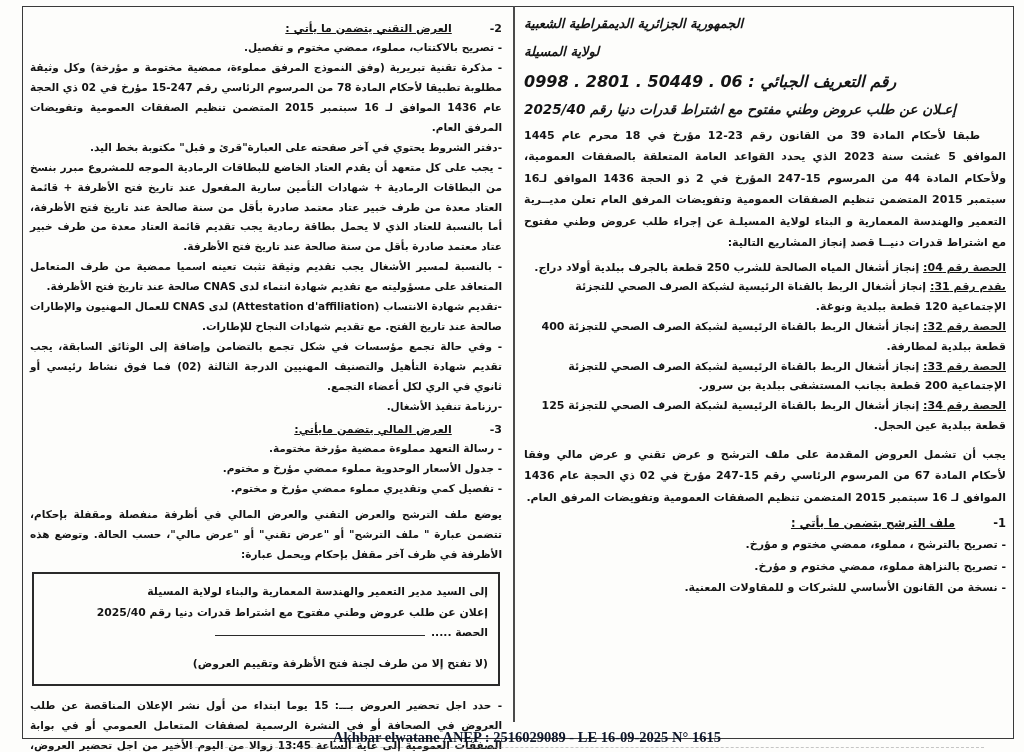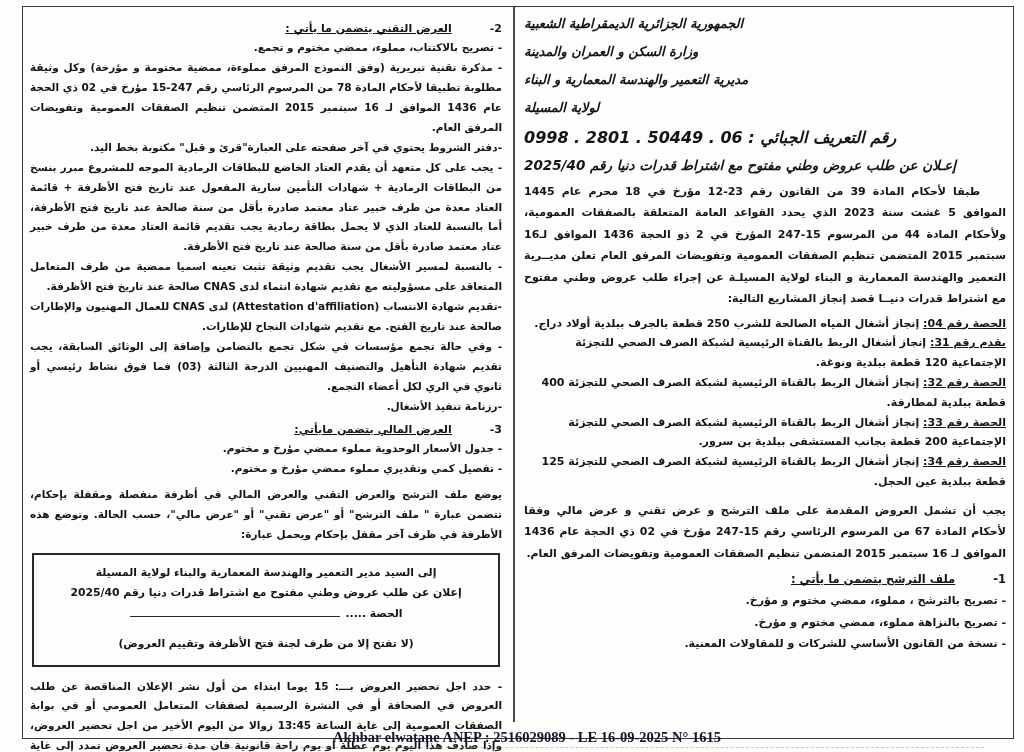--- a/index.html
+++ b/index.html
@@ -21,41 +21,39 @@
   .lot{font-size:11px;line-height:1.8;margin:0;}
   .lots{margin:2px 0 8px 0;}
   .u{text-decoration:underline;}
   .sec-head{display:flex;align-items:baseline;gap:38px;font-size:11.5px;margin:8px 0 4px 0;}
   .sec-num{direction:ltr;unicode-bidi:isolate;}
   .item{font-size:11px;line-height:1.95;text-align:justify;margin:0;}
   .col-left .item,.col-left .para{font-size:10.5px;line-height:1.9;}
   .col-left .sec-head{font-size:11px;margin:6px 0 3px 0;}
   .col-left .lot,.col-left .item{font-size:10.5px;}
   .addr-box{border:2px solid #2a2a2a;margin:8px 2px 10px 2px;padding:8px 10px 10px 10px;
-        text-align:center;font-size:10.8px;line-height:1.9;}
+        font-size:10.8px;line-height:1.9;}
   .blank-rule{display:inline-block;width:210px;border-bottom:1.5px solid #2a2a2a;
         height:8px;margin-right:6px;vertical-align:baseline;}
   .box-last{margin-top:10px;}
   .footer{position:absolute;left:0;right:0;bottom:6px;text-align:center;direction:ltr;
         font-family:"Liberation Serif",serif;font-weight:bold;font-size:14.5px;color:#0f172a;
         padding-left:30px;}
   .scan-dashes{position:absolute;left:170px;right:40px;bottom:4px;border-top:1.5px dashed #9a9a9a;opacity:.55;}
 </style>
 </head>
 <body>
 
 <div class="page">
 
   <div class="border-box"></div>
   <div class="col-divider"></div>
 
   <div class="col col-right" dir="rtl">
     <div class="hdr c">الجمهورية الجزائرية الديمقراطية الشعبية</div>
-    <div class="hdr c">وزارة السكن و العمران والمدينة</div>
-    <div class="hdr c">مديرية التعمير والهندسة المعمارية و البناء</div>
     <div class="hdr c">لولاية المسيلة</div>
     <div class="hdr c small">رقم التعريف الجبائي : 06 . 50449 . 2801 . 0998</div>
     <div class="hdr c title">إعـلان عن طلب عروض وطني مفتوح مع اشتراط قدرات دنيا رقم 2025/40</div>
 
     <p class="para indent">طبقا لأحكام المادة 39 من القانون رقم 23-12 مؤرخ في 18 محرم عام 1445 الموافق 5 غشت سنة 2023 الذي يحدد القواعد العامة المتعلقة بالصفقات العمومية، ولأحكام المادة 44 من المرسوم 15-247 المؤرخ في 2 ذو الحجة 1436 الموافق لـ16 سبتمبر 2015 المتضمن تنظيم الصفقات العمومية وتفويضات المرفق العام تعلن مديــرية التعمير والهندسة المعمارية و البناء لولاية المسيلـة عن إجراء طلب عروض وطني مفتوح مع اشتراط قدرات دنيــا قصد إنجاز المشاريع التالية:</p>
 
     <div class="lots">
       <div class="lot"><span class="u">الحصة رقم 04:</span> <span>إنجاز أشغال المياه الصالحة للشرب 250 قطعة بالجرف ببلدية أولاد دراج.</span></div>
       <div class="lot"><span class="u">يقدم رقم 31:</span> <span>إنجاز أشغال الربط بالقناة الرئيسية لشبكة الصرف الصحي للتجزئة الإجتماعية 120 قطعة ببلدية ونوغة.</span></div>
       <div class="lot"><span class="u">الحصة رقم 32:</span> <span>إنجاز أشغال الربط بالقناة الرئيسية لشبكة الصرف الصحي للتجزئة 400 قطعة ببلدية لمطارفة.</span></div>
@@ -73,33 +71,34 @@
     <div class="item">- تصريح بالنزاهة مملوء، ممضي مختوم و مؤرخ.</div>
     <div class="item">- نسخة من القانون الأساسي للشركات و للمقاولات المعنية.</div>
 
   </div>
 
   <div class="col col-left" dir="rtl">
     <div class="sec-head">
       <span class="sec-num">-2</span>
       <span class="u">العرض التقني يتضمن ما يأتي :</span>
     </div>
-    <div class="item">- تصريح بالاكتتاب، مملوء، ممضي مختوم و تجمع.</div>
+    <div class="item">- تصريح بالاكتتاب، مملوء، ممضي مختوم و تفصيل.</div>
     <div class="item">- مذكرة تقنية تبريرية (وفق النموذج المرفق مملوءة، ممضية مختومة و مؤرخة) وكل وثيقة مطلوبة تطبيقا لأحكام المادة 78 من المرسوم الرئاسي رقم 247-15 مؤرخ في 02 ذي الحجة عام 1436 الموافق لـ 16 سبتمبر 2015 المتضمن تنظيم الصفقات العمومية وتفويضات المرفق العام.</div>
     <div class="item">-دفتر الشروط يحتوي في آخر صفحته على العبارة"قرئ و قبل" مكتوبة بخط اليد.</div>
     <div class="item">- يجب على كل متعهد أن يقدم العتاد الخاضع للبطاقات الرمادية الموجه للمشروع مبرر بنسخ من البطاقات الرمادية + شهادات التأمين سارية المفعول عند تاريخ فتح الأظرفة + قائمة العتاد معدة من طرف خبير عتاد معتمد صادرة بأقل من سنة صالحة عند تاريخ فتح الأظرفة، أما بالنسبة للعتاد الذي لا يحمل بطاقة رمادية يجب تقديم قائمة العتاد معدة من طرف خبير عتاد معتمد صادرة بأقل من سنة صالحة عند تاريخ فتح الأظرفة.</div>
     <div class="item">- بالنسبة لمسير الأشغال يجب تقديم وثيقة تثبت تعينه اسميا ممضية من طرف المتعامل المتعاقد على مسؤوليته مع تقديم شهادة انتماء لدى CNAS صالحة عند تاريخ فتح الأظرفة.</div>
     <div class="item">-تقديم شهادة الانتساب (Attestation d'affiliation) لدى CNAS للعمال المهنيون والإطارات صالحة عند تاريخ الفتح. مع تقديم شهادات النجاح للإطارات.</div>
-    <div class="item">- وفي حالة تجمع مؤسسات في شكل تجمع بالتضامن وإضافة إلى الوثائق السابقة، يجب تقديم شهادة التأهيل والتصنيف المهنيين الدرجة الثالثة (03) فما فوق نشاط رئيسي أو ثانوي في الري لكل أعضاء التجمع.</div>
+    <div class="item">- وفي حالة تجمع مؤسسات في شكل تجمع بالتضامن وإضافة إلى الوثائق السابقة، يجب تقديم شهادة التأهيل والتصنيف المهنيين الدرجة الثالثة (02) فما فوق نشاط رئيسي أو ثانوي في الري لكل أعضاء التجمع.</div>
     <div class="item">-رزنامة تنفيذ الأشغال.</div>
 
     <div class="sec-head">
       <span class="sec-num">-3</span>
       <span class="u">العرض المالي يتضمن مايأتي:</span>
     </div>
+    <div class="item">- رسالة التعهد مملوءة ممضية مؤرخة مختومة.</div>
     <div class="item">- جدول الأسعار الوحدوية مملوء ممضي مؤرخ و مختوم.</div>
     <div class="item">- تفصيل كمي وتقديري مملوء ممضي مؤرخ و مختوم.</div>
 
     <p class="para" style="margin-top:6px;">يوضع ملف الترشح والعرض التقني والعرض المالي في أظرفة منفصلة ومقفلة بإحكام، تتضمن عبارة " ملف الترشح" أو "عرض تقني" أو "عرض مالي"، حسب الحالة. وتوضع هذه الأظرفة في ظرف آخر مقفل بإحكام ويحمل عبارة:</p>
 
     <div class="addr-box">
       <div>إلى السيد مدير التعمير والهندسة المعمارية والبناء لولاية المسيلة</div>
       <div>إعلان عن طلب عروض وطني مفتوح مع اشتراط قدرات دنيا رقم 2025/40</div>
       <div><span>الحصة .....</span><span class="blank-rule"></span></div>
       <div class="box-last">(لا تفتح إلا من طرف لجنة فتح الأظرفة وتقييم العروض)</div>

